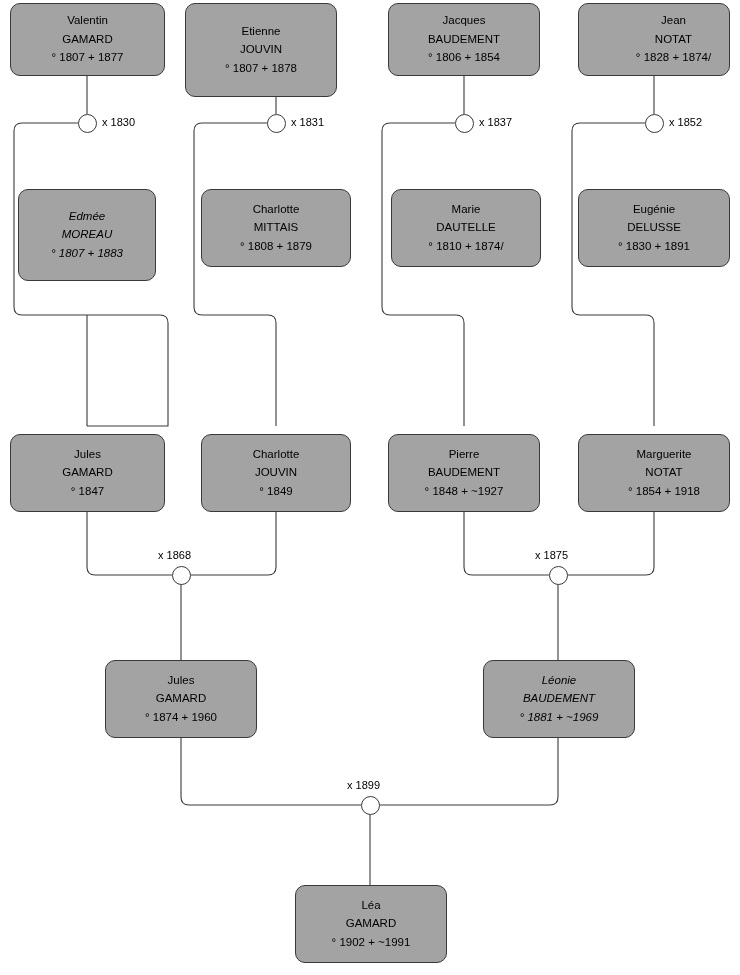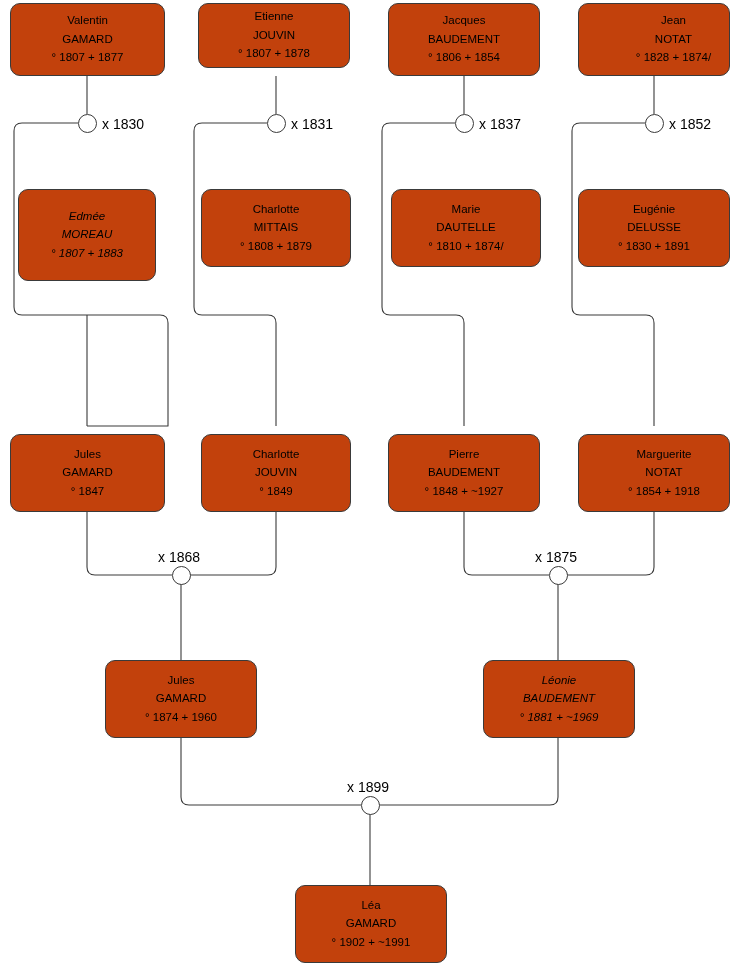--- a/index.html
+++ b/index.html
@@ -25,21 +25,21 @@
     top: 0;
     width: 740px;
     height: 975px;
     pointer-events: none;
   }
   .person-box {
     position: absolute;
     box-sizing: border-box;
     border: 1px solid #3a3a3a;
     border-radius: 10px;
-    background: #c2410c;
+    background: #a3a3a3;
     display: flex;
     flex-direction: column;
     align-items: center;
     justify-content: center;
     font-size: 11.5px;
     line-height: 1.0;
     color: #000000;
     z-index: 3;
   }
   .person-given {
@@ -58,21 +58,21 @@
     box-sizing: border-box;
     width: 19px;
     height: 19px;
     border: 1px solid #3a3a3a;
     border-radius: 50%;
     background: #ffffff;
     z-index: 4;
   }
   .union-label {
     position: absolute;
-    font-size: 14px;
+    font-size: 11px;
     color: #000000;
     white-space: nowrap;
     z-index: 4;
   }
 </style>
 </head>
 <body>
 
 <div id="chart-root">
 
@@ -101,21 +101,21 @@
         <path d="M370,814 L370,885"></path>
       </g>
   </svg>
 
   <div id="people-layer">
       <div class="person-box" style="left: 10px; top: 3px; width: 155px; height: 73px; border-color: rgb(58, 58, 58);">
         <span class="person-given">Valentin</span>
         <span class="person-surname">GAMARD</span>
         <span class="person-dates">° 1807 + 1877</span>
       </div>
-      <div class="person-box" style="left: 198px; top: 3px; width: 152px; height: 65px; border-color: rgb(58, 58, 58);">
+      <div class="person-box" style="left: 185px; top: 3px; width: 152px; height: 94px; border-color: rgb(58, 58, 58);">
         <span class="person-given">Etienne</span>
         <span class="person-surname">JOUVIN</span>
         <span class="person-dates">° 1807 + 1878</span>
       </div>
       <div class="person-box" style="left: 388px; top: 3px; width: 152px; height: 73px; border-color: rgb(58, 58, 58);">
         <span class="person-given">Jacques</span>
         <span class="person-surname">BAUDEMENT</span>
         <span class="person-dates">° 1806 + 1854</span>
       </div>
       <div class="person-box" style="left: 578px; top: 3px; width: 152px; height: 73px; border-color: rgb(58, 58, 58); padding-left: 39px;">

